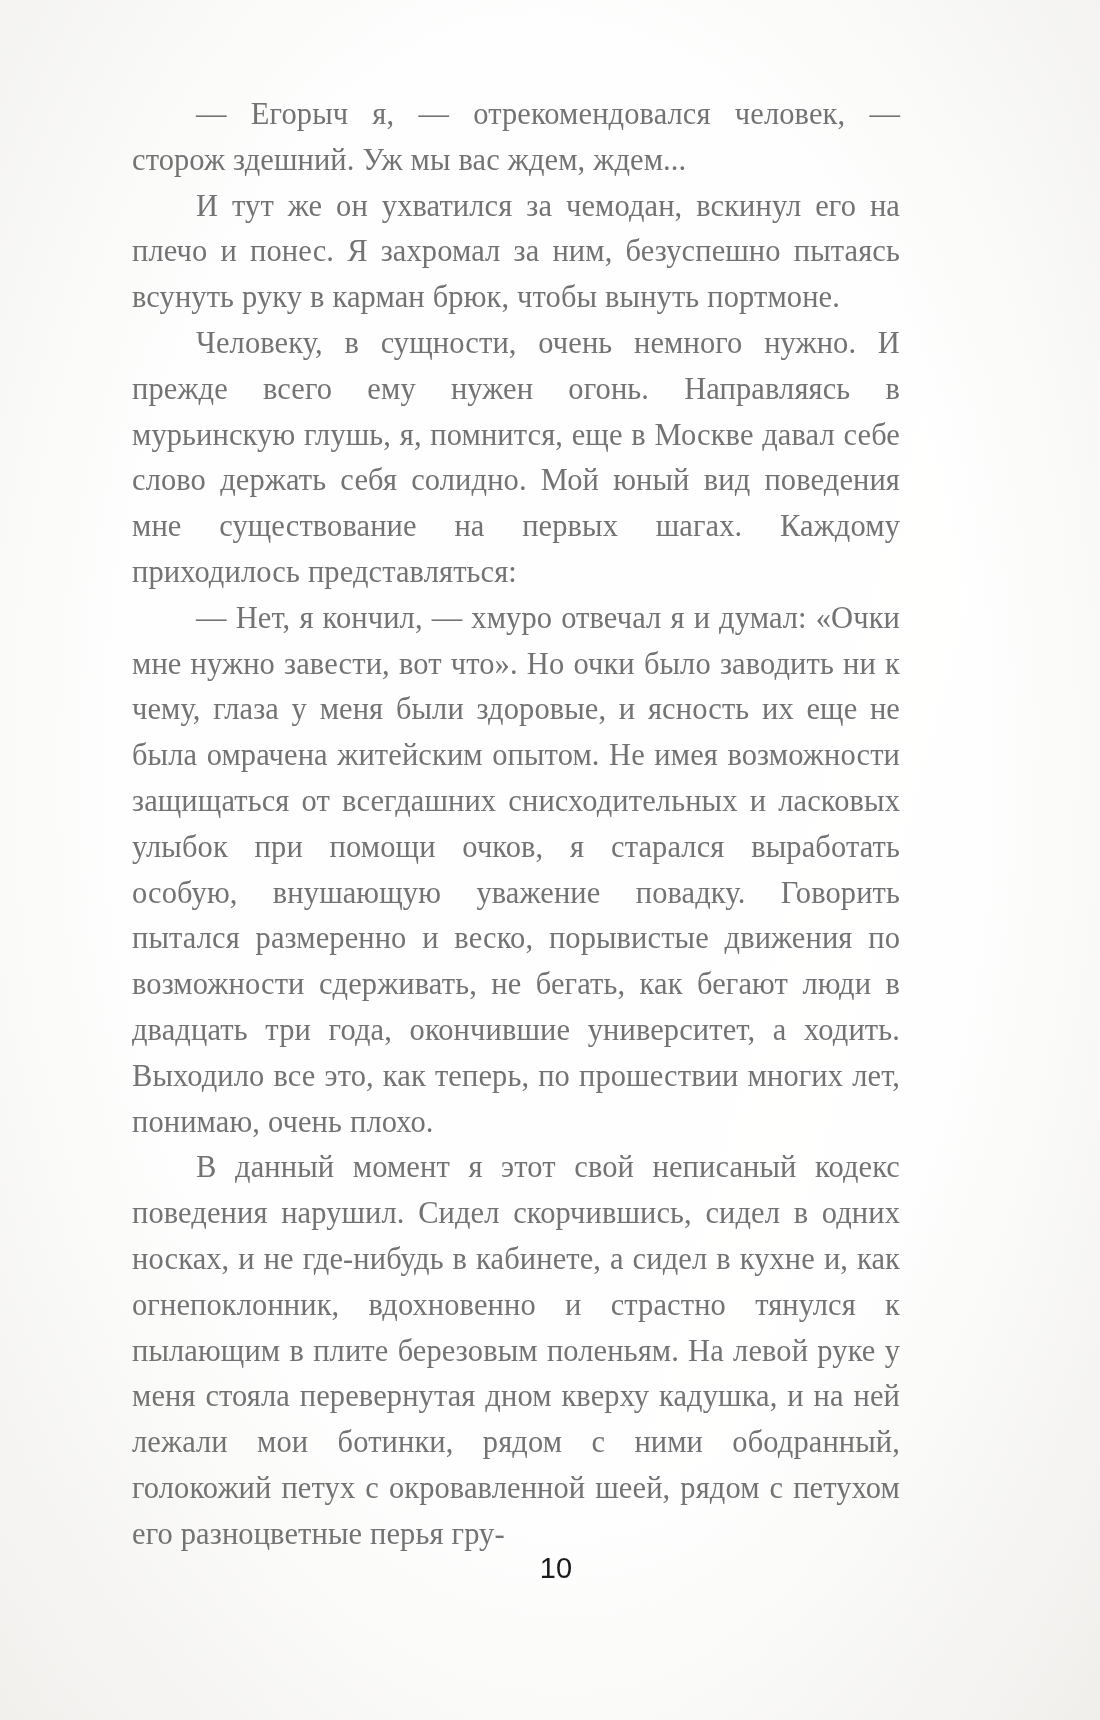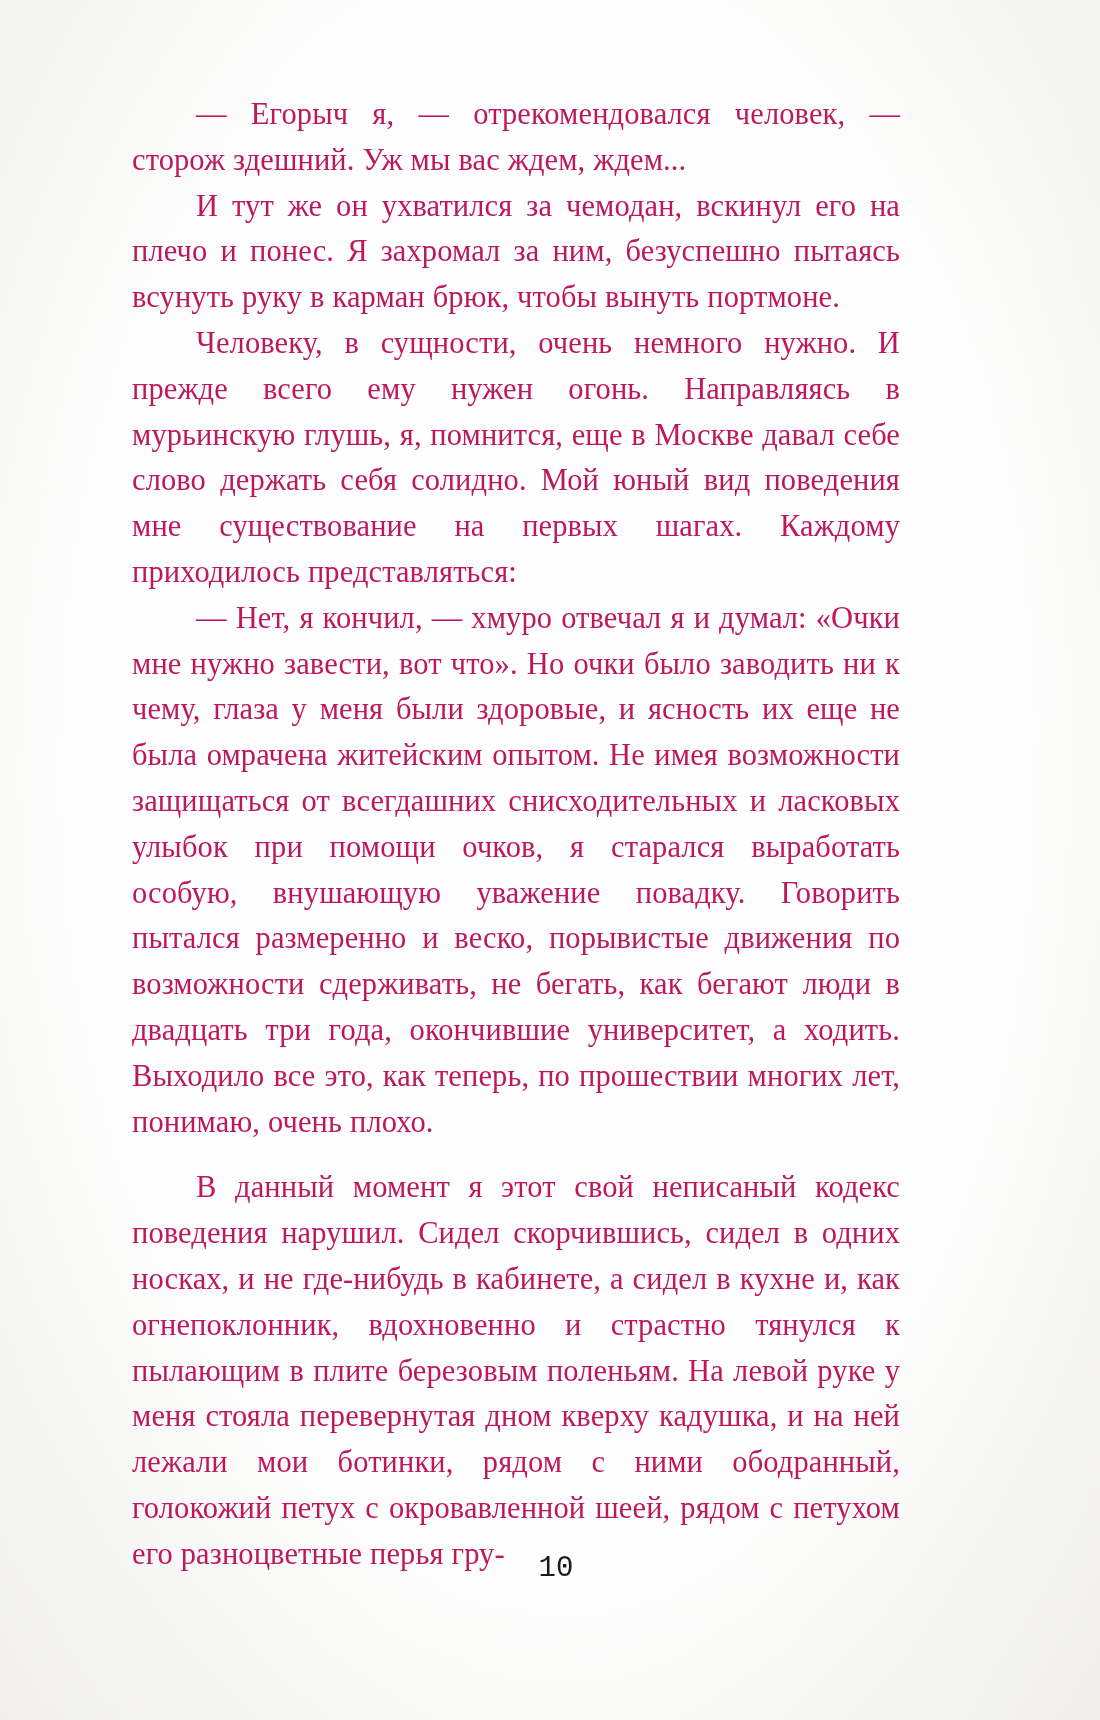--- a/index.html
+++ b/index.html
@@ -31,41 +31,40 @@
     top: 92px;
     width: 768px;
   }
   p.para {
     margin: 0;
     text-align: justify;
     text-justify: inter-word;
     text-indent: 2.1em;
     font-size: 30.5px;
     line-height: 45.8px;
-    color: #be185d;
+    color: #737373;
     letter-spacing: 0.1px;
     word-spacing: 0.2px;
     -webkit-font-smoothing: antialiased;
   }
   p.para.dialogue {
     text-indent: 2.1em;
   }
   p.para:last-of-type {
     text-align: justify;
-    margin-top: 20px;
   }
   .folio {
     position: absolute;
     left: 12px;
     right: 0;
     top: 1552px;
     text-align: center;
     font-size: 29px;
     color: #1a1a1a;
-    font-family: Liberation Mono, monospace;
+    font-family: Liberation Sans, sans-serif;
   }
 </style>
 </head>
 <body>
 
 <div id="page">
 
   <div id="text-column">
     <p class="para dialogue">— Егорыч я, — отрекомендовался человек, — сторож здешний. Уж мы вас ждем, ждем...</p>
     <p class="para">И тут же он ухватился за чемодан, вскинул его на плечо и понес. Я захромал за ним, безуспешно пытаясь всунуть руку в карман брюк, чтобы вынуть портмоне.</p>

